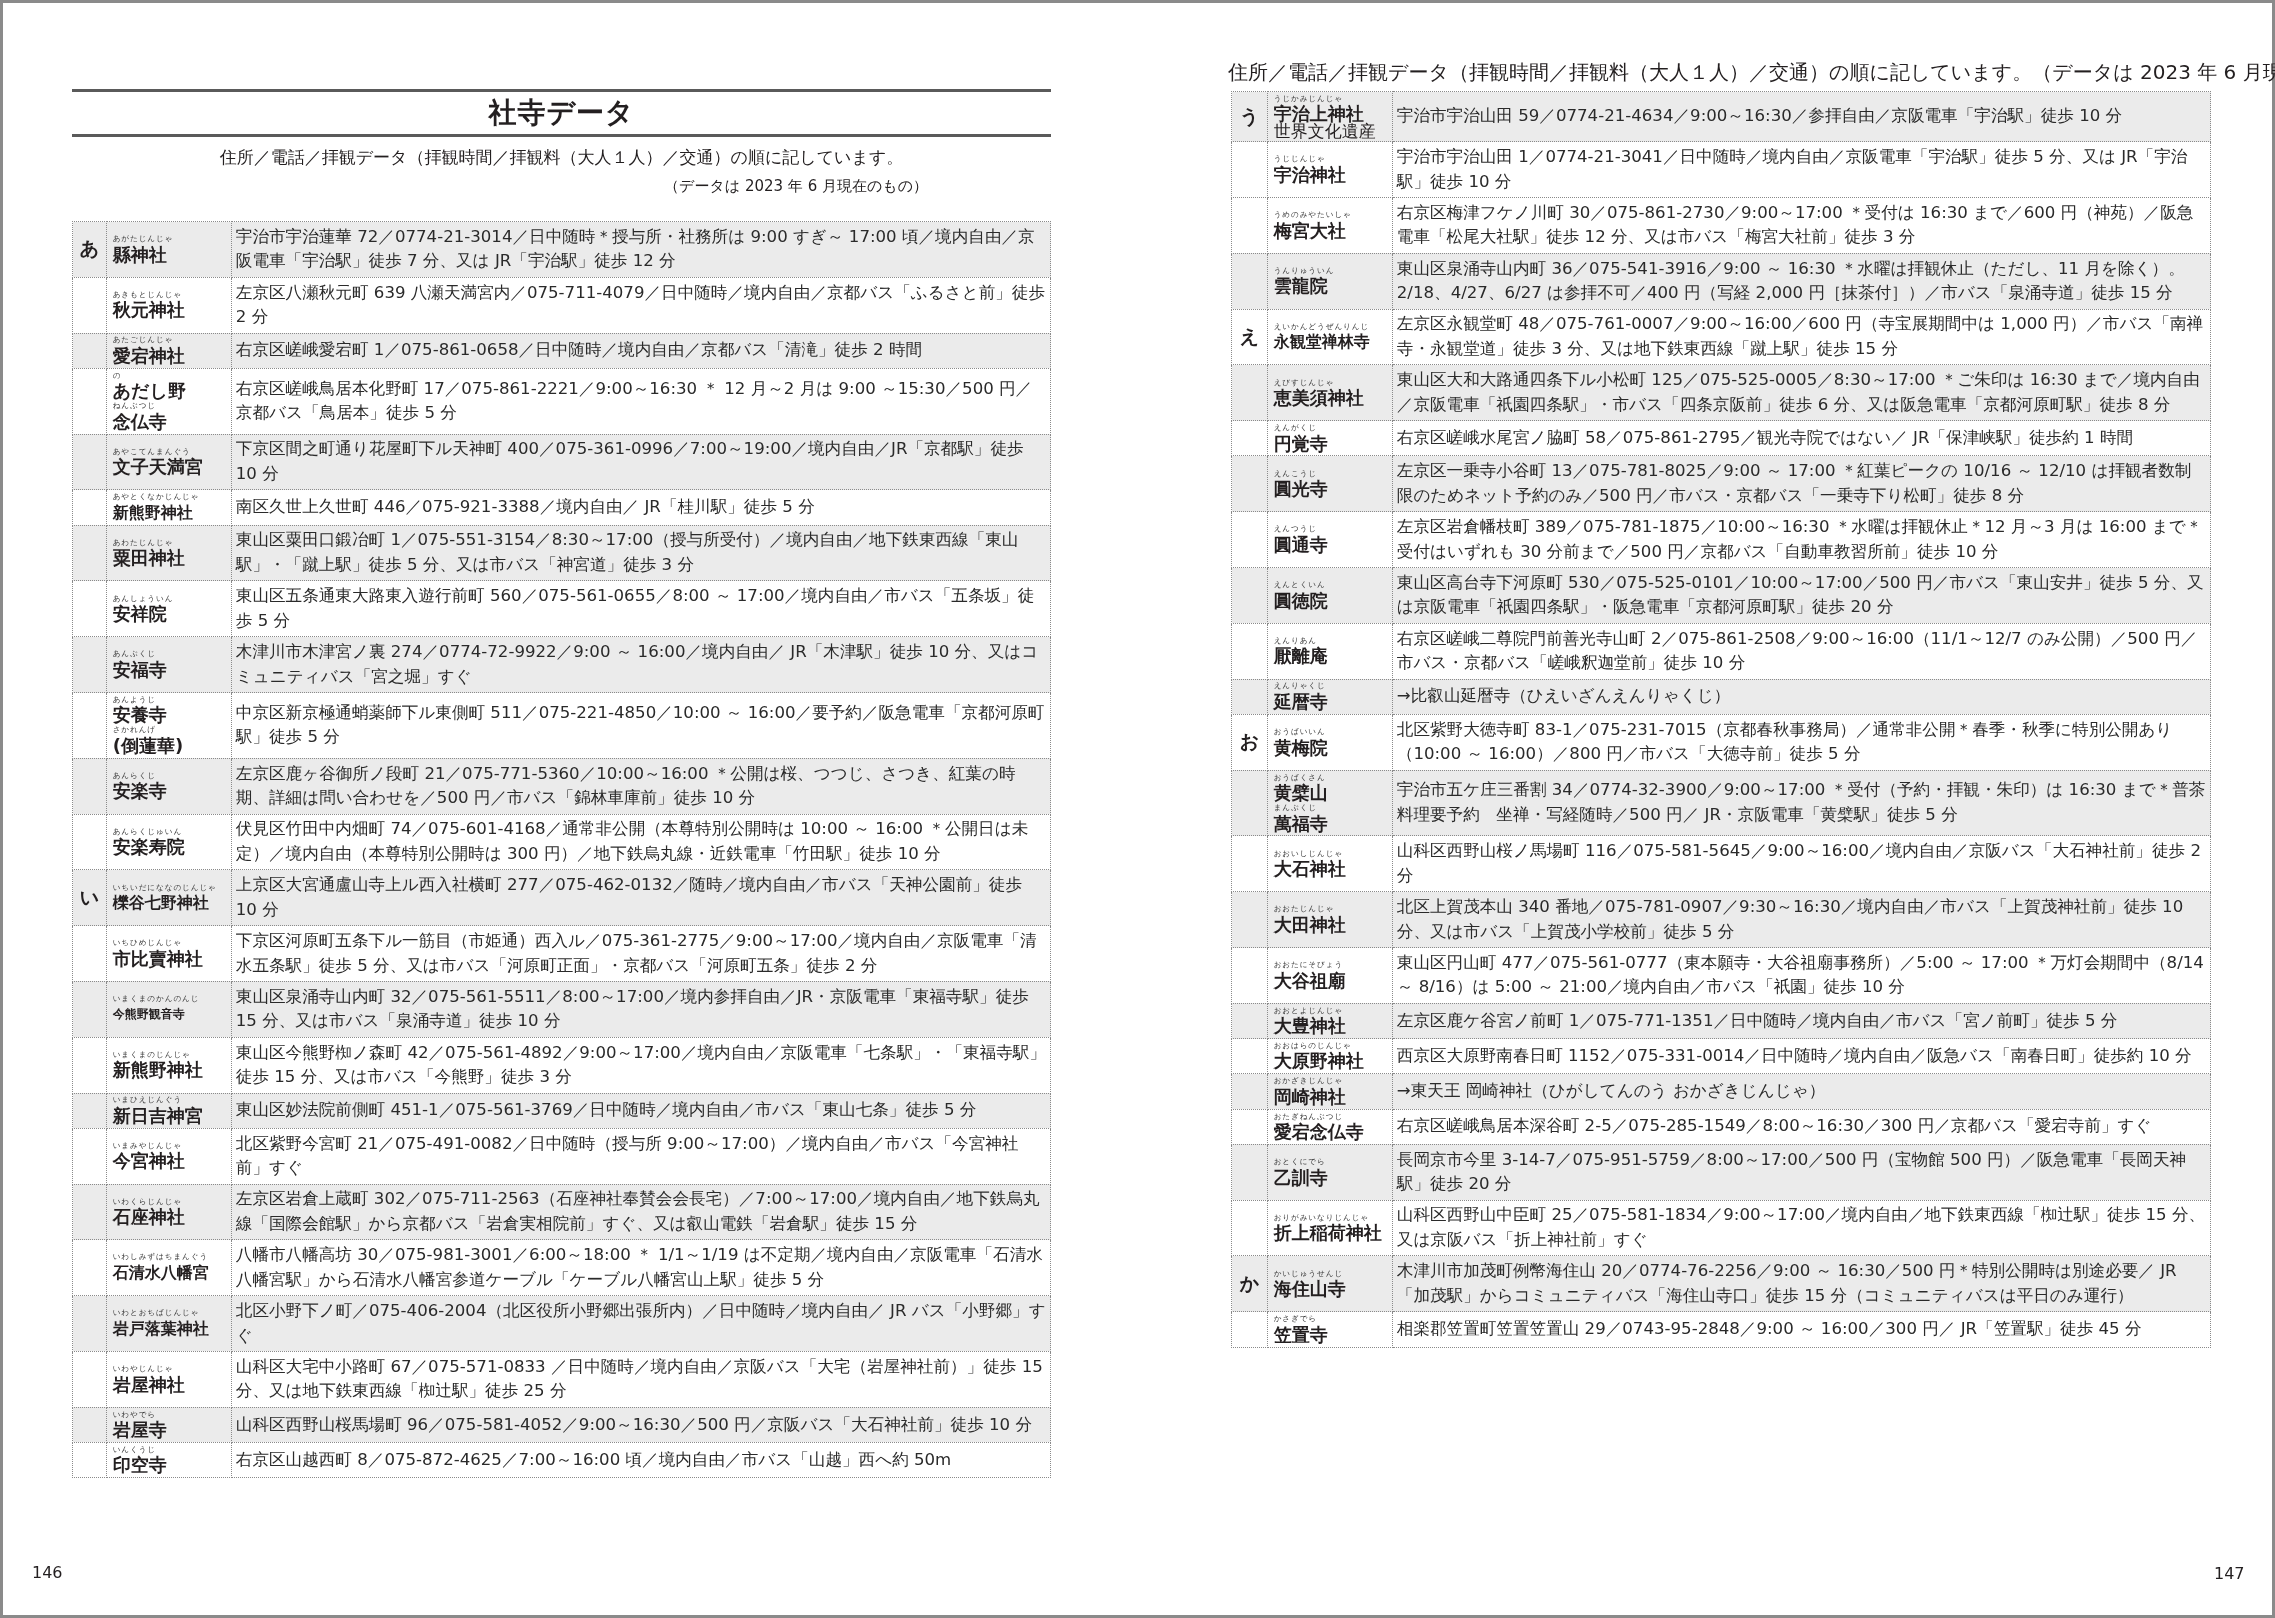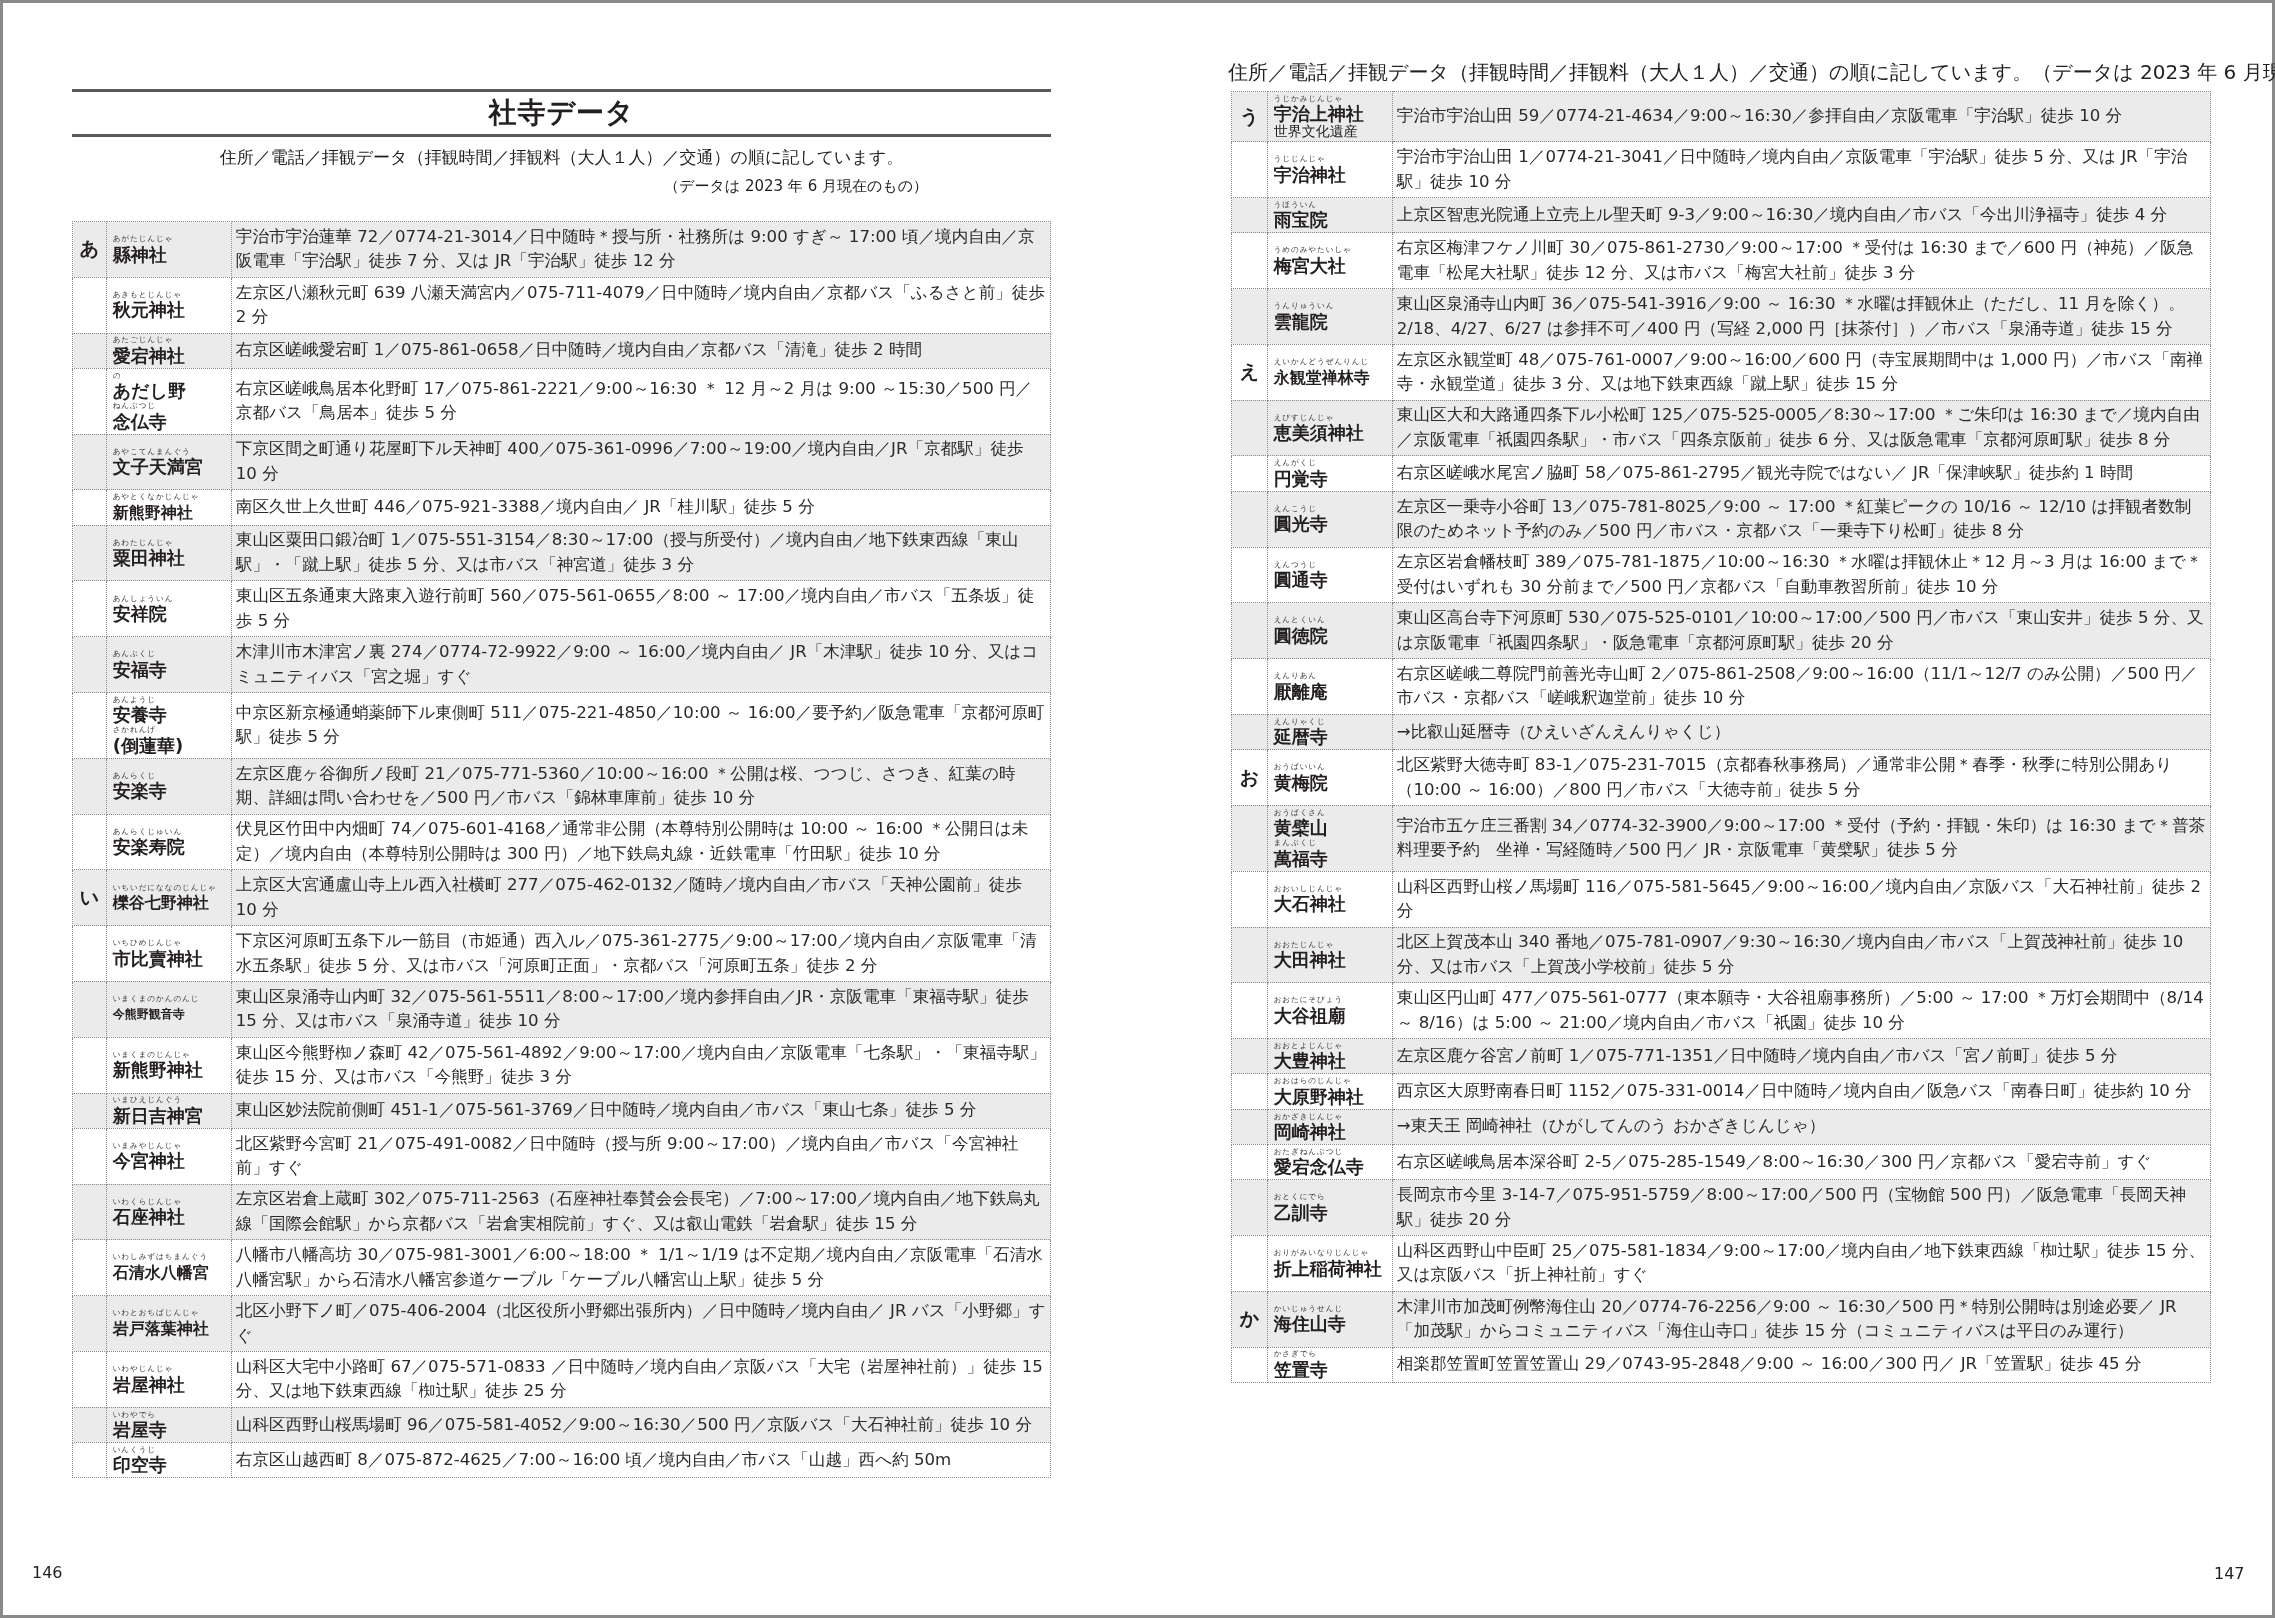--- a/index.html
+++ b/index.html
@@ -25,21 +25,21 @@
   .right table.data { left: 93px; top: 91px; width: 980px; }
   table.data td { border: 0.9px dotted #8a8a8a; vertical-align: middle; }
   table.data tr.shade td { background: #ebebeb; }
   td.kana { width: 34px; text-align: center; font-size: 19px; font-weight: bold; }
   .right td.kana { width: 36px; }
   td.name { width: 125px; padding: 1.9px 5.7px; }
   .right td.name { width: 125px; }
   td.info { font-size: 16.6px; line-height: 24.6px; padding: 2.8px 3.8px 2.8px 3.8px; color: #2a2a2a; }
   .ruby { display: block; font-size: 7.6px; line-height: 9.5px; letter-spacing: 0.9px; color: #333; }
   .nm { display: block; font-size: 18px; font-weight: bold; line-height: 21px; white-space: nowrap; }
-  .sub { display: block; font-size: 14px; line-height: 15px; }
+  .sub { display: block; font-size: 17px; line-height: 15px; }
 
   .pageno { position: absolute; font-size: 16px; }
   .left .pageno { left: 32px; top: 1563px; }
   .right .pageno { left: 1076px; top: 1564px; }
 </style>
 </head>
 <body>
 
 <div class="frame"></div>
 
@@ -268,28 +268,20 @@
           <td class="info">宇治市宇治山田 59／0774-21-4634／9:00～16:30／参拝自由／京阪電車「宇治駅」徒歩 10 分</td>
         </tr>
         <tr>
           <td class="kana"></td>
           <td class="name">
             <span class="ruby">うじじんじゃ</span>
             <span class="nm">宇治神社</span>
           </td>
           <td class="info">宇治市宇治山田 1／0774-21-3041／日中随時／境内自由／京阪電車「宇治駅」徒歩 5 分、又は JR「宇治駅」徒歩 10 分</td>
         </tr>
-        <tr class="shade">
-          <td class="kana"></td>
-          <td class="name">
-            <span class="ruby">うほういん</span>
-            <span class="nm">雨宝院</span>
-          </td>
-          <td class="info">上京区智恵光院通上立売上ル聖天町 9-3／9:00～16:30／境内自由／市バス「今出川浄福寺」徒歩 4 分</td>
-        </tr>
         <tr>
           <td class="kana"></td>
           <td class="name">
             <span class="ruby">うめのみやたいしゃ</span>
             <span class="nm">梅宮大社</span>
           </td>
           <td class="info">右京区梅津フケノ川町 30／075-861-2730／9:00～17:00 ＊受付は 16:30 まで／600 円（神苑）／阪急電車「松尾大社駅」徒歩 12 分、又は市バス「梅宮大社前」徒歩 3 分</td>
         </tr>
         <tr class="shade">
           <td class="kana"></td>

